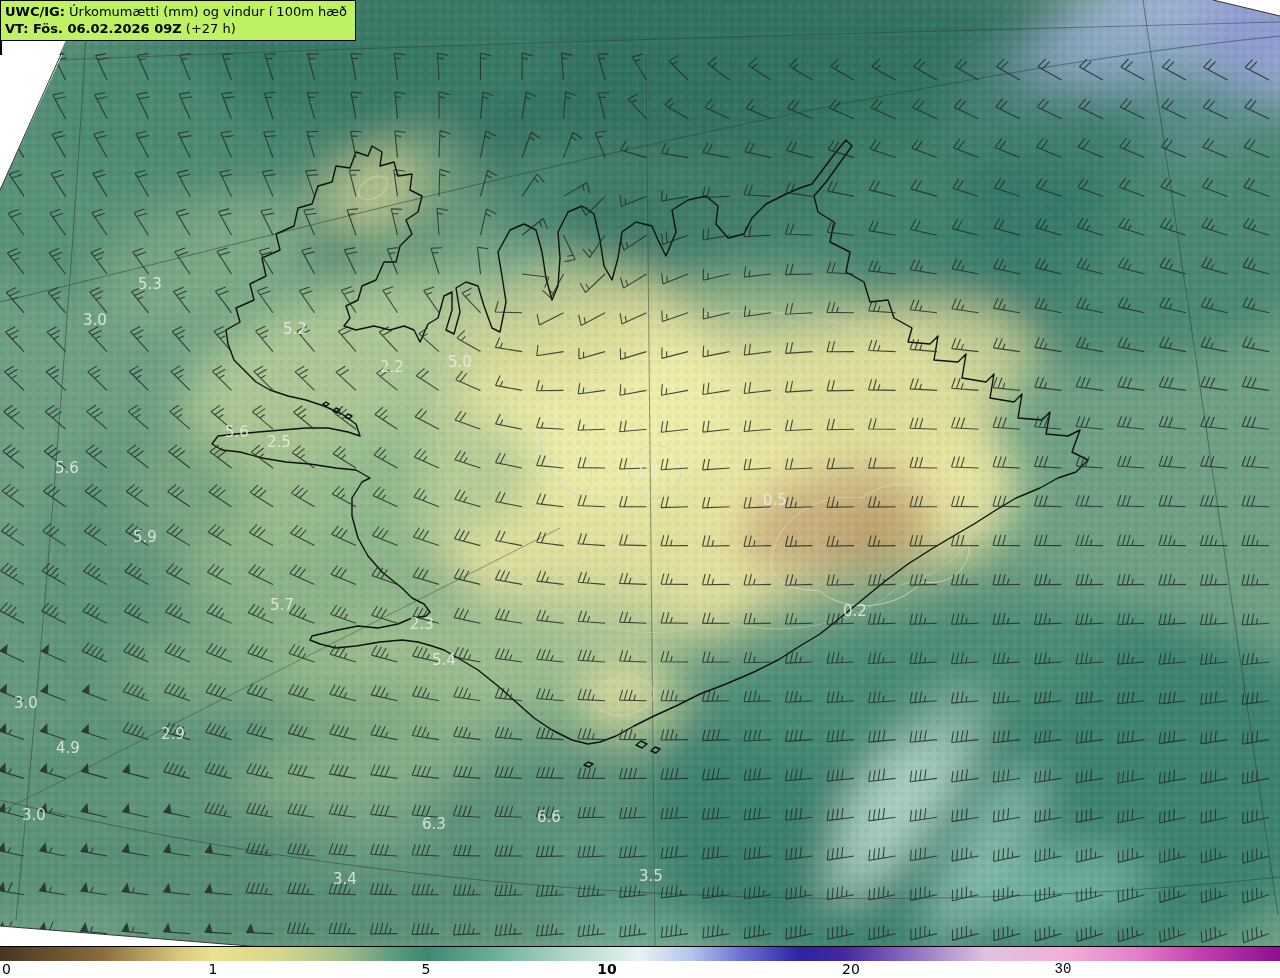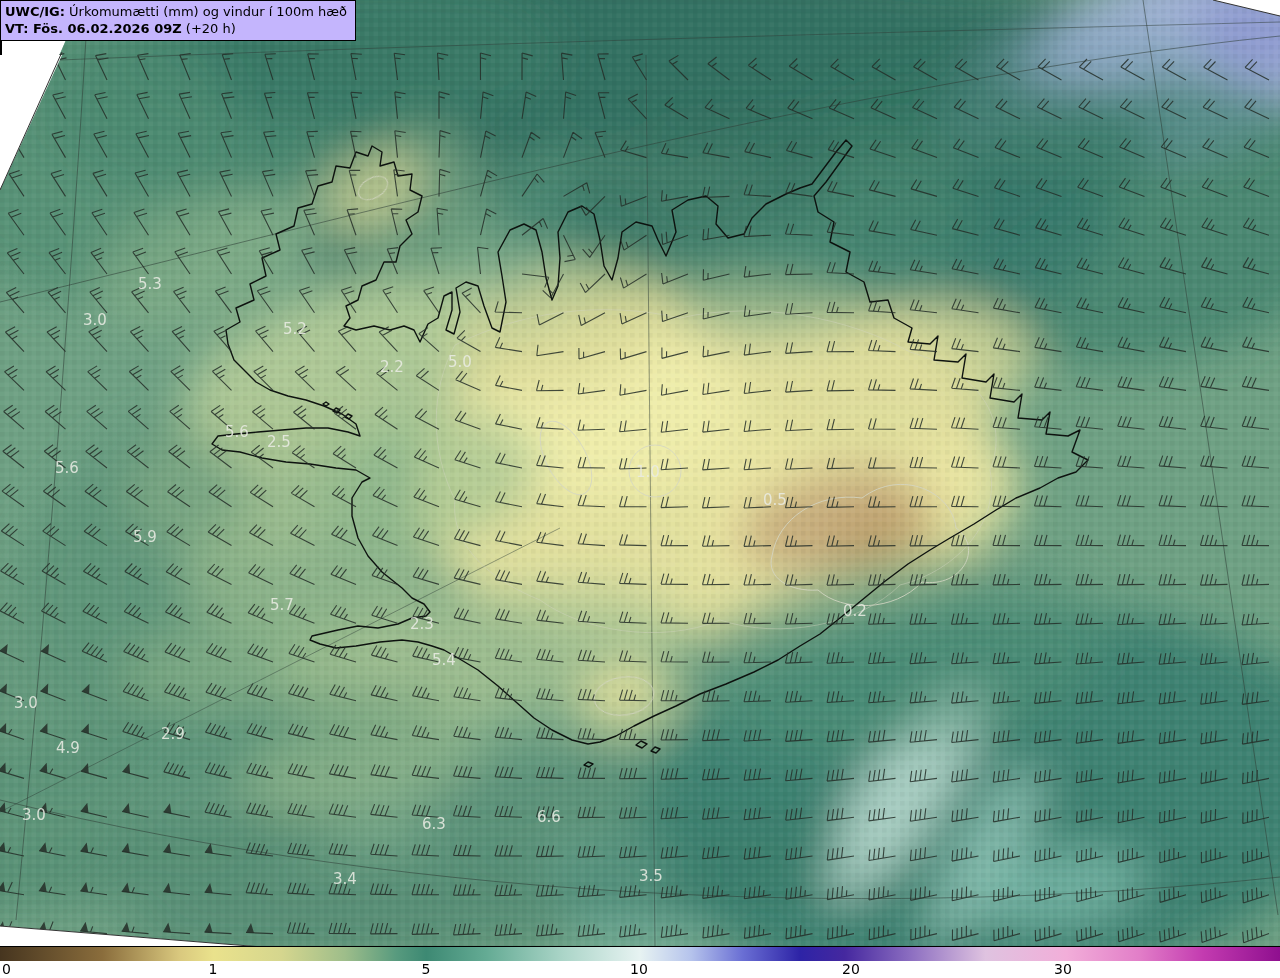--- a/index.html
+++ b/index.html
@@ -1,18 +1,18 @@
 <!DOCTYPE html>
 <html><head>
 <meta charset="utf-8">
 <style>
   html,body{margin:0;padding:0;background:#888;}
   #frame{position:relative;width:1280px;height:978px;background:#fff;outline:2px solid #000;outline-offset:-2px;overflow:hidden;font-family:"DejaVu Sans","Liberation Sans",sans-serif;}
   #map-svg{position:absolute;left:0;top:0;}
-  #title-box{position:absolute;left:0;top:0;background:#c4b5fd;border:1px solid #000;padding:2px 8px 3px 4px;font-size:13px;line-height:17px;color:#000;white-space:nowrap;z-index:5;}
+  #title-box{position:absolute;left:0;top:0;background:#bef264;border:1px solid #000;padding:2px 8px 3px 4px;font-size:13px;line-height:17px;color:#000;white-space:nowrap;z-index:5;}
   #title-box b{font-weight:bold;}
   #colorbar{position:absolute;left:0;top:946px;width:1280px;height:14px;border-top:1px solid #000;border-bottom:1px solid #000;box-sizing:content-box;z-index:4;}
   #cb-labels{position:absolute;left:0;top:961px;width:1280px;height:17px;background:#fff;z-index:4;}
   .cb-tick{position:absolute;top:0;font-size:14px;color:#000;transform:translateX(-50%);}
   .cb-tick.first{transform:none;}
   .cb-tick.last{transform:translateX(-100%);margin-top:20px;}
   .clabel{font-size:15px;fill:#e9ece3;fill-opacity:.87;}
 </style>
 </head>
 <body>
@@ -151,27 +151,27 @@
       </g>
     <g id="domain-edge" fill="none" stroke="#333" stroke-width="1">
         <path d="M62,52 L0,190"></path>
         <path d="M1213,0 L1280,16"></path>
         <path d="M0,926 L262,947"></path>
       </g>
   </svg>
 
   <div id="title-box">
     <div><b>UWC/IG:</b><span> Úrkomumætti (mm) og vindur í 100m hæð</span></div>
-    <div><b>VT: Fös. 06.02.2026 09Z</b><span> (+20 h)</span></div>
+    <div><b>VT: Fös. 06.02.2026 09Z</b><span> (+27 h)</span></div>
   </div>
 
   <div id="colorbar" style="background: linear-gradient(to right, rgb(70, 53, 31) 0%, rgb(138, 109, 60) 8%, rgb(217, 200, 126) 14%, rgb(234, 226, 140) 16.7%, rgb(213, 214, 142) 22%, rgb(157, 189, 138) 27%, rgb(87, 154, 126) 31%, rgb(61, 137, 115) 33.3%, rgb(100, 171, 148) 38%, rgb(171, 213, 200) 44%, rgb(231, 243, 242) 50%, rgb(181, 195, 236) 54%, rgb(106, 111, 212) 58%, rgb(45, 35, 166) 62.5%, rgb(69, 40, 159) 66%, rgb(138, 108, 192) 71%, rgb(223, 195, 224) 77%, rgb(242, 174, 217) 83.3%, rgb(226, 126, 200) 89%, rgb(195, 59, 176) 94%, rgb(143, 15, 143) 100%);"></div>
   <div id="cb-labels">
       <span class="cb-tick first" style="left: 2px;">0</span>
       <span class="cb-tick" style="left: 213px;">1</span>
       <span class="cb-tick" style="left: 426px;">5</span>
-      <span class="cb-tick" style="left: 639px;">10</span>
+      <span class="cb-tick" style="left: 607px; font-weight: bold;">10</span>
       <span class="cb-tick" style="left: 851px;">20</span>
-      <span class="cb-tick" style="left: 1063px;">30</span>
+      <span class="cb-tick" style="left: 1063px; font-family: Liberation Mono, monospace;">30</span>
       <span class="cb-tick last" style="left: 1278px;">50</span>
     </div>
 
 </div>
 
 </body></html>

